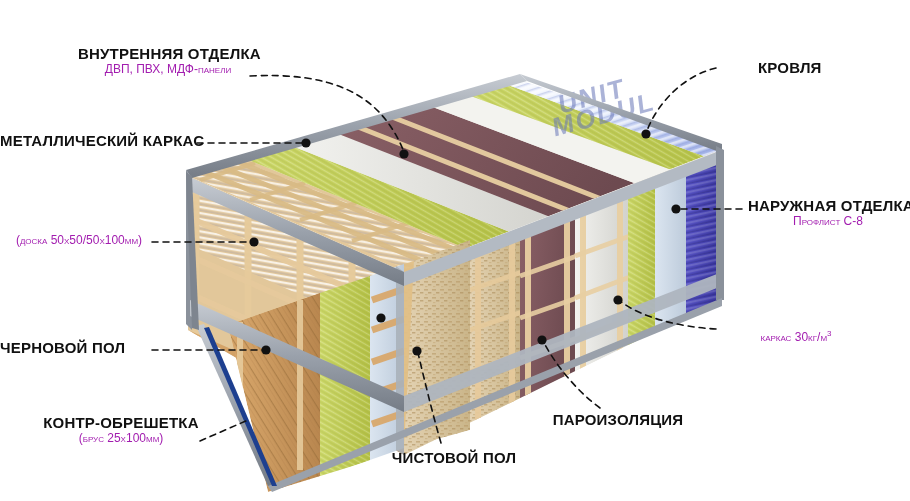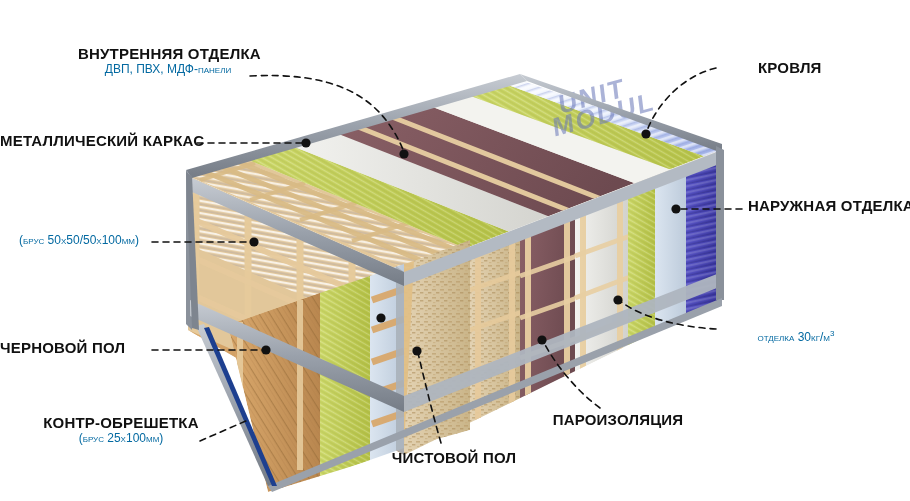--- a/index.html
+++ b/index.html
@@ -3,21 +3,21 @@
 <meta charset="utf-8">
 <style>
   html,body{margin:0;padding:0;background:#ffffff;}
   body{width:910px;height:501px;position:relative;overflow:hidden;
        font-family:"Liberation Sans","DejaVu Sans",sans-serif;}
   #stage{position:absolute;left:0;top:0;width:910px;height:501px;}
   svg.layer{position:absolute;left:0;top:0;width:910px;height:501px;}
   .callout{position:absolute;color:#111;}
   .c-title{font-weight:bold;font-size:15px;letter-spacing:.2px;
            text-transform:uppercase;font-variant:small-caps;white-space:nowrap;line-height:15px;}
-  .c-sub{font-size:12px;color:#0369a1;white-space:nowrap;line-height:14px;margin-top:1px;
+  .c-sub{font-size:12px;color:#a21caf;white-space:nowrap;line-height:14px;margin-top:1px;
          font-variant:small-caps;}
   .ta-r{}
   .ta-l{text-align:left;margin-left:32px;}
   .ta-c{text-align:center;}
   .sup{font-size:8px;vertical-align:super;}
 </style>
 </head>
 <body>
 
 <div id="stage">
@@ -306,43 +306,44 @@
   <div class="callout ta-c" style="left:78px;top:46px;width:180px;">
     <div class="c-title">Внутренняя отделка</div>
     <div class="c-sub">ДВП, ПВХ, МДФ-панели</div>
   </div>
 
   <div class="callout ta-r" style="left:0px;top:133px;width:190px;">
     <div class="c-title">Металлический каркас</div>
   </div>
 
   <div class="callout ta-c" style="left:4px;top:232px;width:150px;">
-    <div class="c-sub">(брус 50х50/50х100мм)</div>
+    <div class="c-sub">(доска 50х50/50х100мм)</div>
   </div>
 
   <div class="callout ta-r" style="left:0px;top:340px;width:148px;">
     <div class="c-title">Черновой пол</div>
   </div>
 
   <div class="callout ta-c" style="left:38px;top:415px;width:166px;">
     <div class="c-title">Контр-обрешетка</div>
     <div class="c-sub">(брус 25х100мм)</div>
   </div>
 
   <div class="callout ta-l" style="left:726px;top:60px;width:150px;">
     <div class="c-title">Кровля</div>
   </div>
 
   <div class="callout ta-c" style="left:748px;top:198px;width:160px;">
     <div class="c-title">Наружная отделка</div>
+    <div class="c-sub">Профлист С-8</div>
   </div>
 
   <div class="callout ta-c" style="left:716px;top:326px;width:160px;">
     <div class="c-sub">
-      <span>отделка 30кг/м</span><span class="sup">3</span>
+      <span>каркас 30кг/м</span><span class="sup">3</span>
     </div>
   </div>
 
   <div class="callout ta-c" style="left:548px;top:412px;width:140px;">
     <div class="c-title">Пароизоляция</div>
   </div>
 
   <div class="callout ta-c" style="left:384px;top:450px;width:140px;">
     <div class="c-title">Чистовой пол</div>
   </div>

